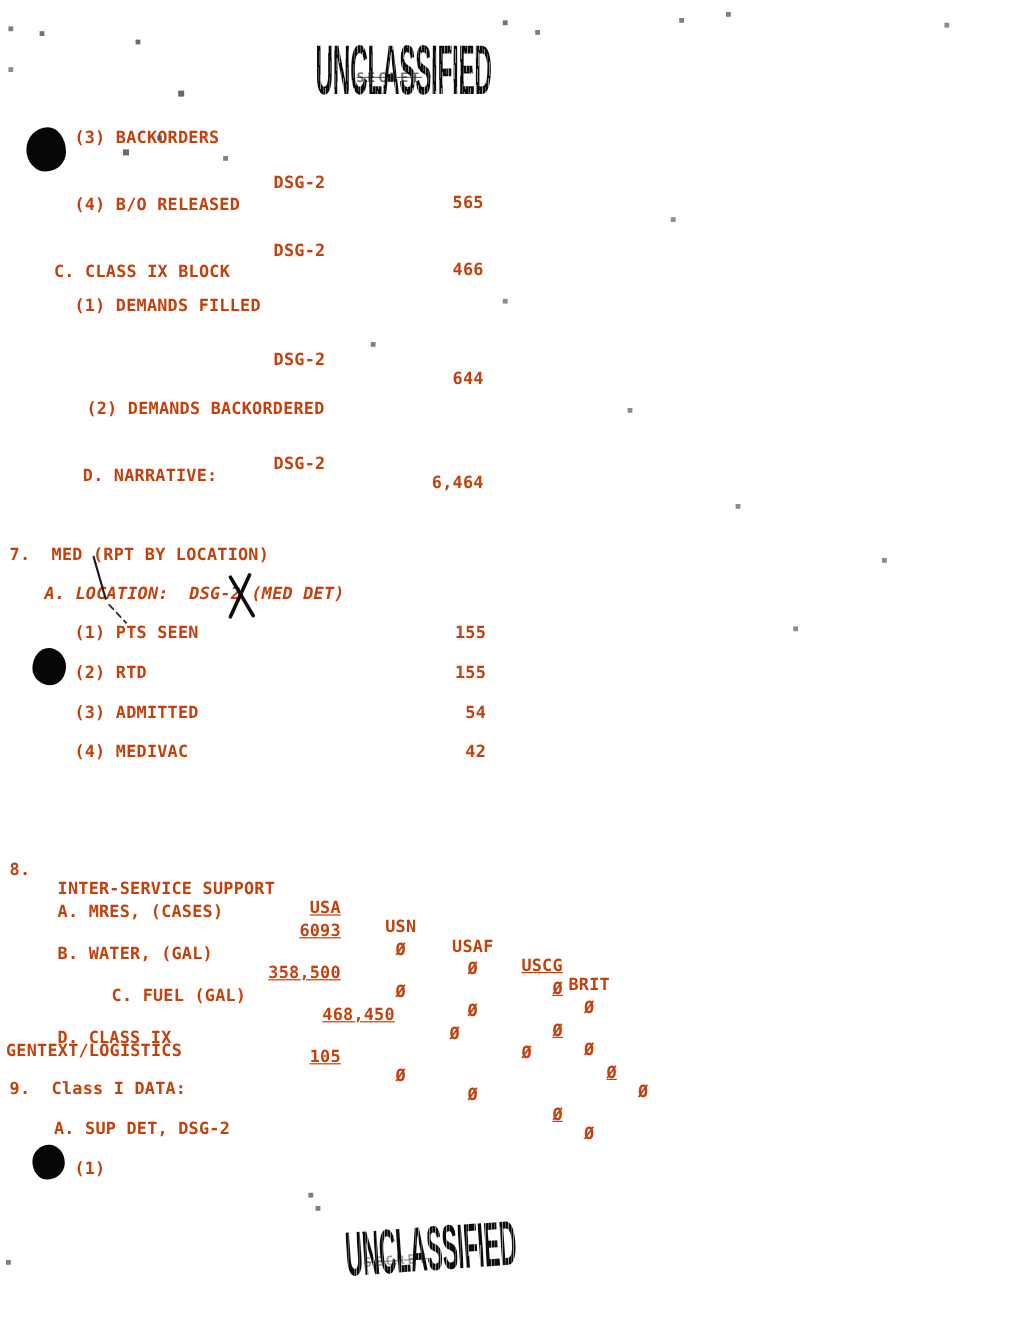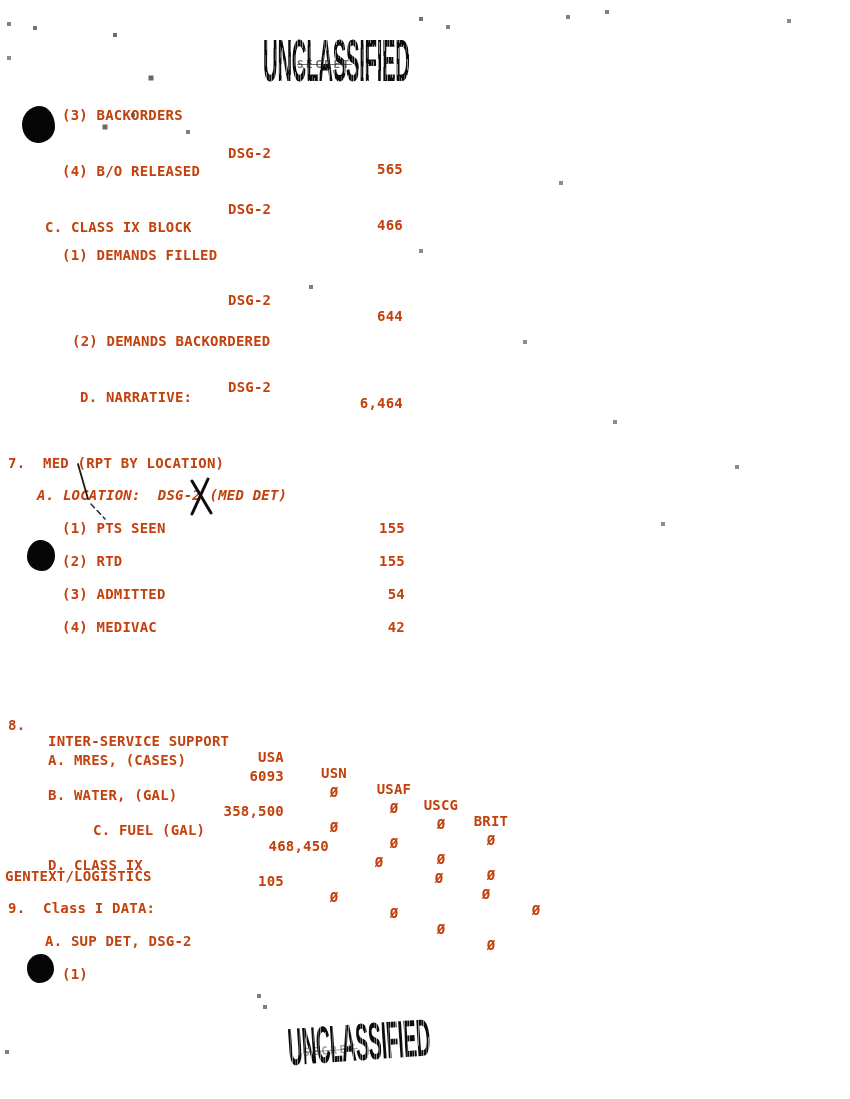--- a/index.html
+++ b/index.html
@@ -6,32 +6,32 @@
   #page{position:relative;width:850px;height:1099px;background:#ffffff;overflow:hidden;
         font-family:"DejaVu Sans Mono",monospace;}
   .ln{position:absolute;font:700 14px "DejaVu Sans Mono",monospace;color:#c2410c;
       white-space:pre;letter-spacing:.2px;}
   .sp{position:absolute;white-space:pre;}
   
   .vcol{left:301px;width:102px;text-align:right;}
   .v7col{left:303px;width:102px;text-align:right;}
   .unit{left:228px;}
   
-  .cusa{left:196px;width:88px;text-align:right;}
+  .cusa{left:196px;width:88px;text-align:right;text-decoration:underline;}
   .cusn{left:306px;width:56px;text-align:center;}
   .cusaf{left:366px;width:56px;text-align:center;}
-  .cuscg{left:413px;width:56px;text-align:center;}
+  .cuscg{left:413px;width:56px;text-align:right;text-decoration:underline;}
   .cbrit{left:463px;width:56px;text-align:center;}
   
   #l1{left:62px;top:107px;}   #l2{top:129px;}
   #l3{left:62px;top:163px;}   #l4{top:185px;}
   #l5{left:45px;top:219px;}
   #l6{left:62px;top:247px;}   #l7{top:276px;}
   #l8{left:60px;top:333px;margin-left:12px;}   #l9{top:363px;}
-  #l10{left:56px;top:389px;padding-left:24px;}
+  #l10{left:45px;top:389px;padding-left:24px;}
   #l11n{left:8px;top:455px;}  #l11{left:43px;top:455px;}
   #l12{left:37px;top:487px;font-style:italic;}
   #l13{left:62px;top:520px;}  #l13v{top:520px;}
   #l14{left:62px;top:553px;}  #l14v{top:553px;}
   #l15{left:62px;top:586px;}  #l15v{top:586px;}
   #l16{left:62px;top:619px;}  #l16v{top:619px;}
   #l17{left:45px;top:652px;}
   #l18{top:701px;} #l18 .t8n{left:8px;} #l18 .t8t{left:48px;}
   .trow{left:0;width:850px;}
   #r0{top:736px;padding-left:40px;} #r1{top:771px;} #r2{top:806px;margin-left:45px;} #r3{top:841px;}

